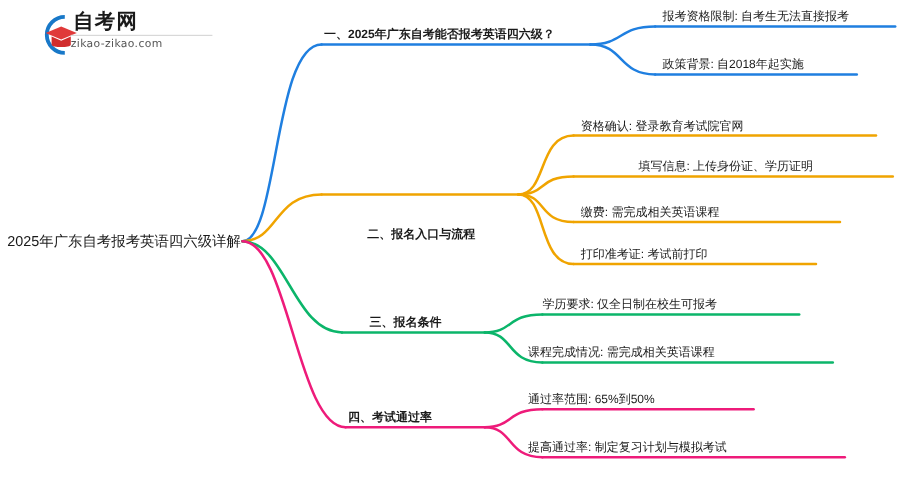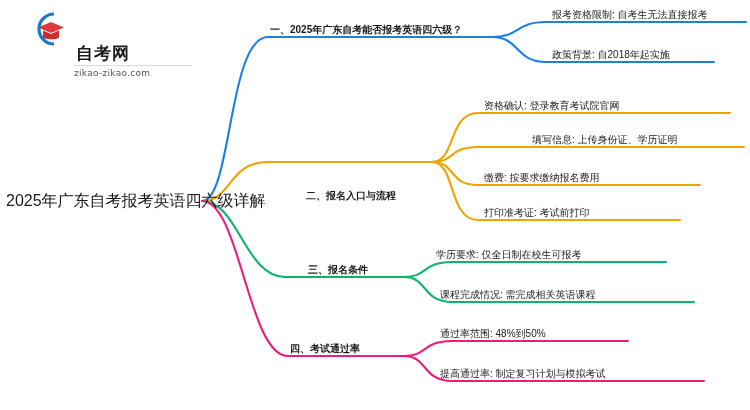--- a/index.html
+++ b/index.html
@@ -40,24 +40,23 @@
   }
   .logo-mark {
     position: absolute;
     left: 0;
     top: 2px;
     width: 40px;
     height: 38px;
   }
   .logo-text {
     position: absolute;
-    left: 44px;
+    left: 29px;
     top: 0px;
     width: 118px;
-    margin-top: 36px;
   }
   .logo-cn {
     font-size: 17px;
     font-weight: bold;
     color: #1a1a1a;
     letter-spacing: 1px;
     line-height: 20px;
     padding-left: 2px;
   }
   .logo-rule {
@@ -73,21 +72,21 @@
     font-family: "DejaVu Sans", sans-serif;
   }
 
   
   .node {
     position: absolute;
     white-space: nowrap;
     color: #1a1a1a;
   }
   .node-root {
-    font-size: 16px;
+    font-size: 12px;
     font-weight: 500;
     line-height: 16px;
   }
   .node-l1 {
     font-size: 10px;
     font-weight: 700;
     line-height: 16px;
   }
   .node-leaf {
     font-size: 10px;
@@ -158,24 +157,24 @@
 
   <div class="node node-root" style="left:6px; top:193px;">2025年广东自考报考英语四六级详解</div>
 
   <div class="node node-l1" style="left:270px; top:22px;">一、2025年广东自考能否报考英语四六级？</div>
   <div class="node node-leaf" style="left:552px; top:7px;">报考资格限制: 自考生无法直接报考</div>
   <div class="node node-leaf" style="left:552px; top:47px;text-align:right;">政策背景: 自2018年起实施</div>
 
   <div class="node node-l1" style="left:306px; top:147px;margin-top:41px;">二、报名入口与流程</div>
   <div class="node node-leaf" style="left:484px; top:98px;">资格确认: 登录教育考试院官网</div>
   <div class="node node-leaf" style="left:484px; top:132px;margin-left:48px;">填写信息: 上传身份证、学历证明</div>
-  <div class="node node-leaf" style="left:484px; top:170px;">缴费: 按要求缴纳报名费用</div>
+  <div class="node node-leaf" style="left:484px; top:170px;">缴费: 需完成相关英语课程</div>
   <div class="node node-leaf" style="left:484px; top:205px;">打印准考证: 考试前打印</div>
 
   <div class="node node-l1" style="left:308px; top:262px;">三、报名条件</div>
-  <div class="node node-leaf" style="left:436px; top:247px;">学历要求: 仅全日制在校生可报考</div>
+  <div class="node node-leaf" style="left:452px; top:247px;">学历要求: 仅全日制在校生可报考</div>
   <div class="node node-leaf" style="left:440px; top:287px;">课程完成情况: 需完成相关英语课程</div>
 
   <div class="node node-l1" style="left:290px; top:341px;">四、考试通过率</div>
-  <div class="node node-leaf" style="left:440px; top:326px;">通过率范围: 48%到50%</div>
+  <div class="node node-leaf" style="left:440px; top:326px;">通过率范围: 65%到50%</div>
   <div class="node node-leaf" style="left:440px; top:366px;">提高通过率: 制定复习计划与模拟考试</div>
 
 </div>
 
 </body></html>

